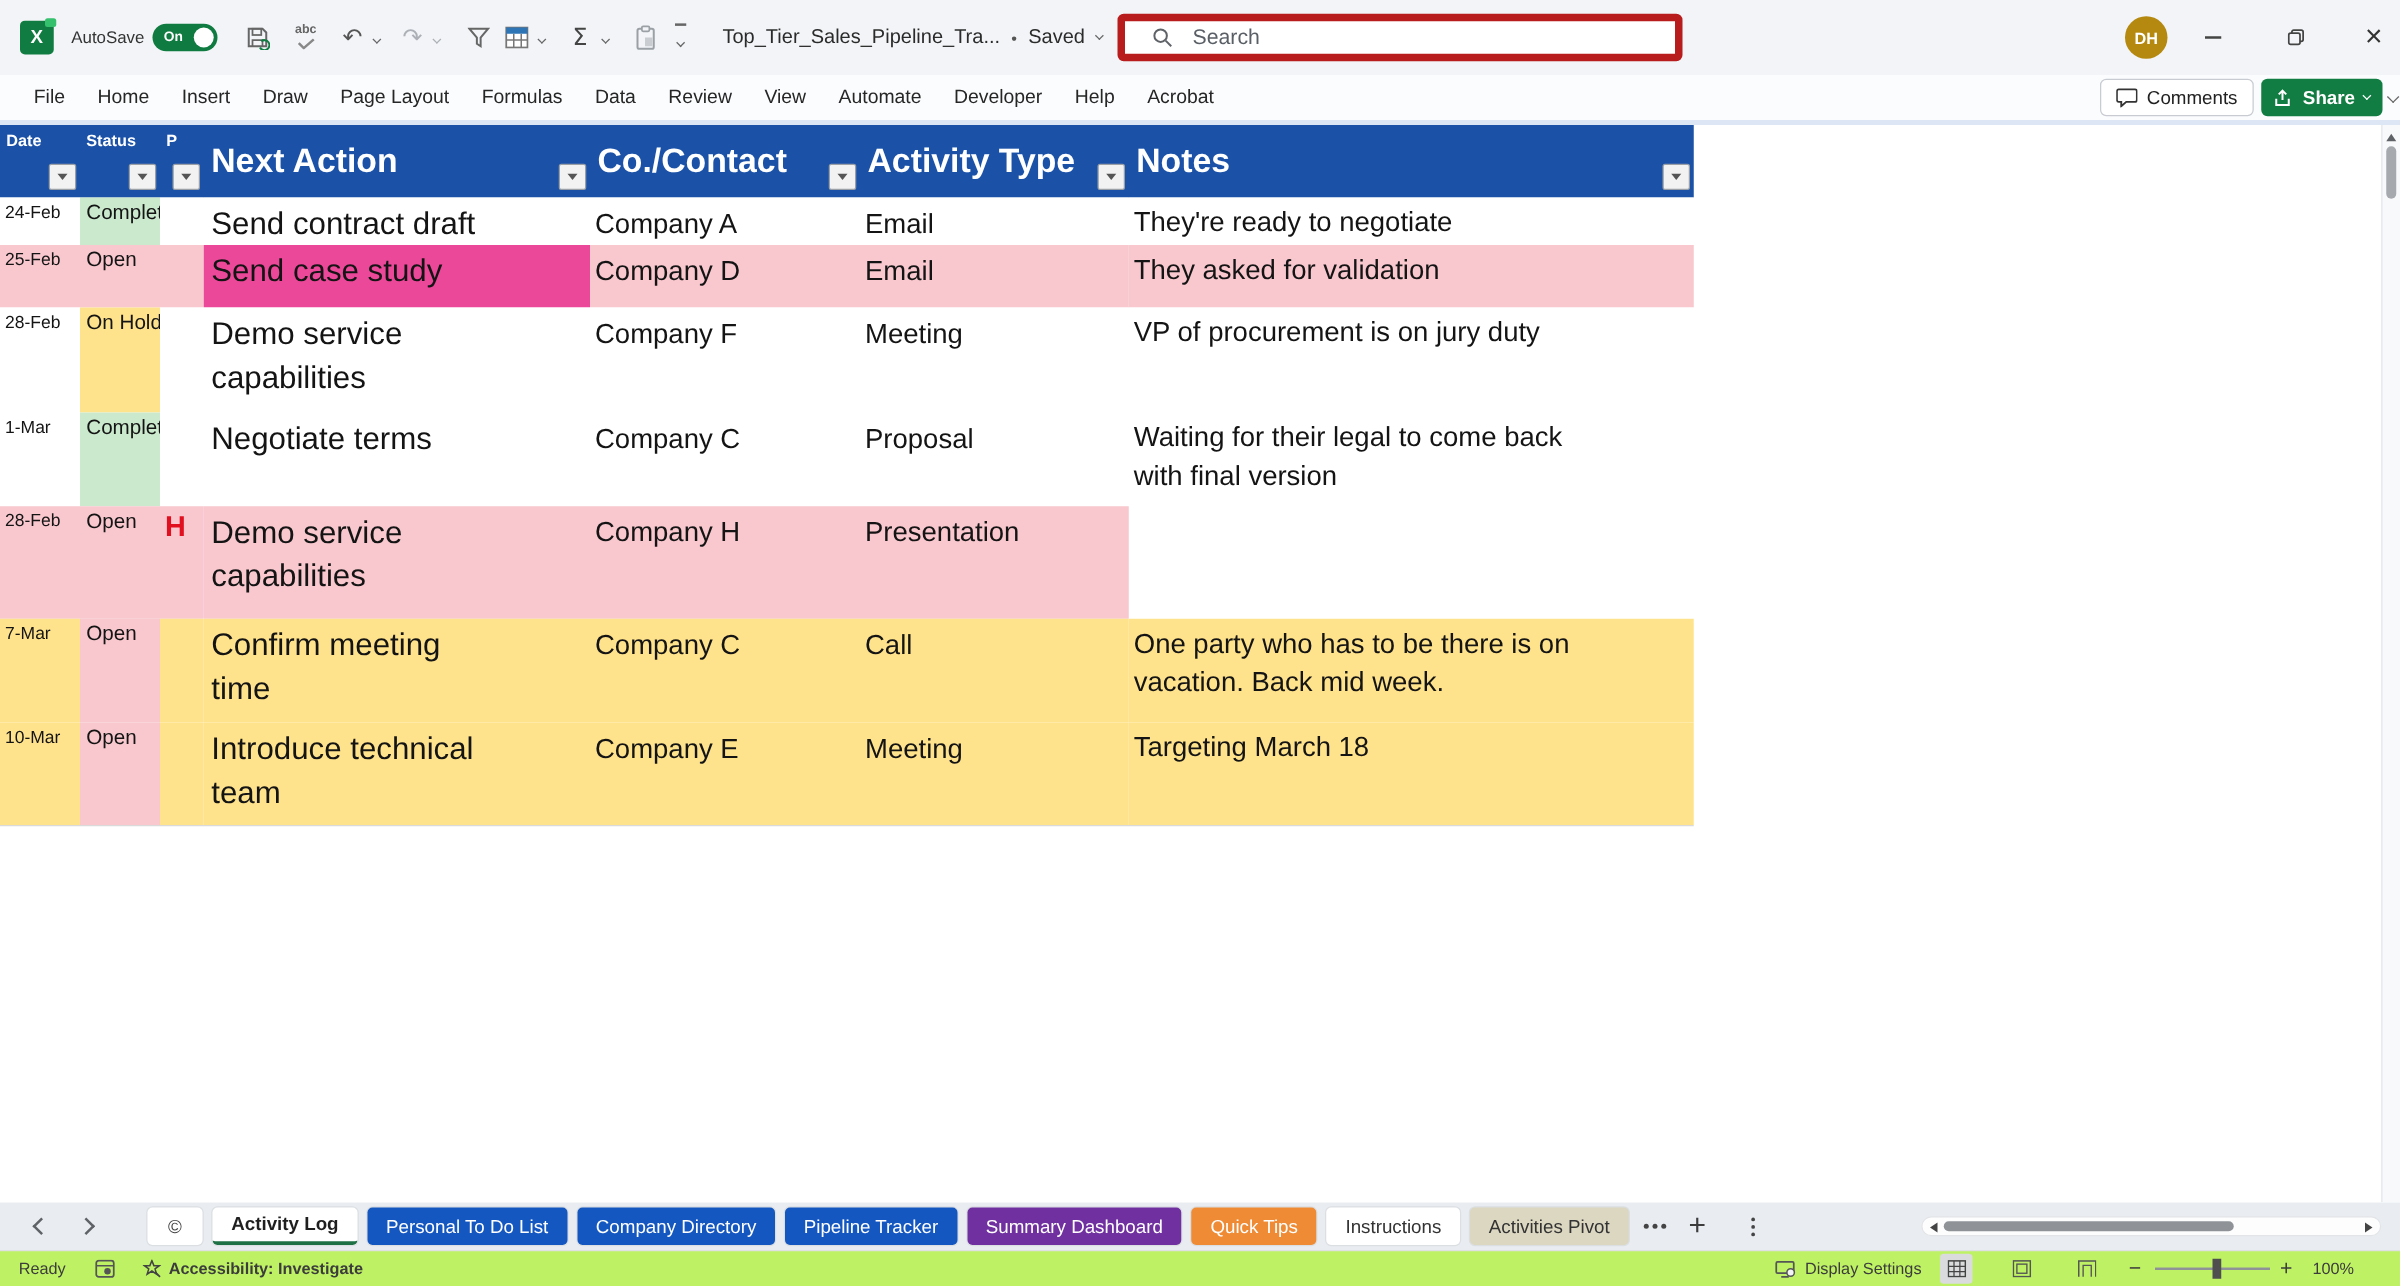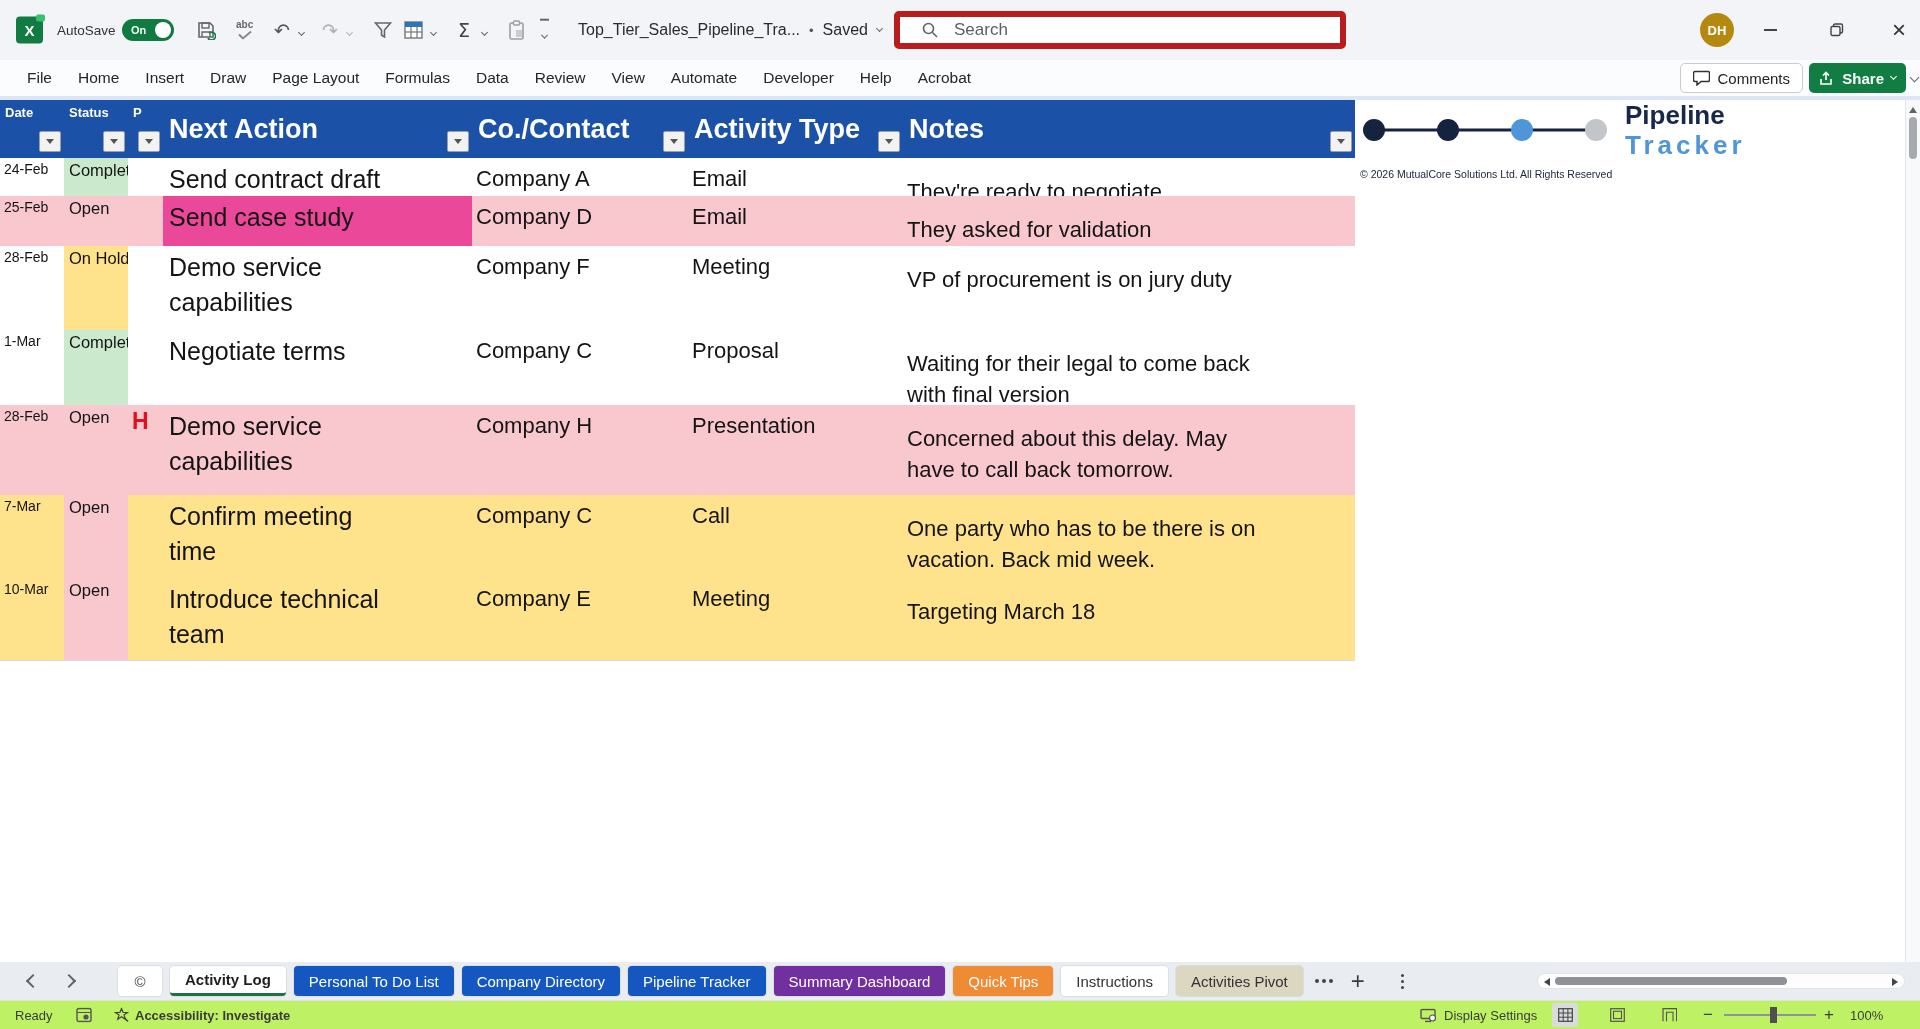--- a/index.html
+++ b/index.html
@@ -59,21 +59,21 @@
   .f-arrow { width:0; height:0; border-left:4px solid transparent; border-right:4px solid transparent; border-top:5px solid #555; }
 
   .c0{width:64px;} .c1{width:64px;} .c2{width:35px;} .c3{width:309px;} .c4{width:216px;} .c5{width:215px;} .c6{width:452px;}
   .trow { display:flex; }
   .trow .cell { padding-top:3px; color:#141414; }
   .cell.c0 { font-size:14px; padding-left:4px; white-space:nowrap; }
   .cell.c1 { font-size:16.5px; padding-left:5px; white-space:nowrap; overflow:visible; }
   .cell.c2 { font-size:23px; font-weight:bold; color:var(--priority-red,#E0101E); padding-left:4px; }
   .cell.c3 { font-size:25px; line-height:35px; padding-left:6px; padding-top:4px; }
   .cell.c4, .cell.c5 { font-size:22px; line-height:30px; padding-left:4px; padding-top:6px; }
-  .cell.c6 { font-size:22px; line-height:31px; padding-left:4px; padding-top:18px; }
+  .cell.c6 { font-size:22px; line-height:31px; padding-left:4px; padding-top:4px; }
   .r0{height:38px;} .r1{height:50px;} .r2{height:84px;} .r3{height:75px;} .r4{height:90px;} .r5{height:83px;} .r6{height:82px;}
 
   
   .logo { position:absolute; left:1360px; top:0; width:556px; height:90px; }
   .logo-title1 { position:absolute; left:265px; top:0; font-size:26px; font-weight:bold; color:var(--logo-navy,#17284A); }
   .logo-title2 { position:absolute; left:265px; top:30px; font-size:26px; font-weight:bold; letter-spacing:4px; color:var(--logo-blue,#4E95D9); }
   .logo-copy { position:absolute; left:0; top:68px; font-size:10.5px; color:#20293B; }
 
   
   .vscroll { position:absolute; right:0; top:0; width:15px; height:862px; background:#F8F9FA; border-left:1px solid #E4E6E9; }
@@ -388,24 +388,20 @@
           <div class="cell c3" style="background: rgb(248, 200, 206);">
             <div>Demo service</div>
             <div>capabilities</div>
           </div>
           <div class="cell c4" style="background: rgb(248, 200, 206);">
             <div>Company H</div>
           </div>
           <div class="cell c5" style="background: rgb(248, 200, 206);">
             <div>Presentation</div>
           </div>
-          <div class="cell c6" style="background: rgb(248, 200, 206);">
-            <div>Concerned about this delay. May</div>
-            <div>have to call back tomorrow.</div>
-          </div>
         </div>
         <div class="trow r5">
           <div class="cell c0" style="background: rgb(255, 227, 140);">
             <div>7-Mar</div>
           </div>
           <div class="cell c1" style="background: rgb(248, 200, 206);">
             <div>Open</div>
           </div>
           <div class="cell c2" style="background: rgb(255, 227, 140);">
             <div></div>
@@ -445,32 +441,20 @@
           <div class="cell c5" style="background: rgb(255, 227, 140);">
             <div>Meeting</div>
           </div>
           <div class="cell c6" style="background: rgb(255, 227, 140);">
             <div>Targeting March 18</div>
           </div>
         </div>
       </div>
   </div>
 
-  <div class="logo">
-    <svg width="250" height="60" viewBox="0 0 250 60">
-      <line x1="14" y1="30" x2="236" y2="30" stroke="#16233E" stroke-width="3"></line>
-      <circle cx="14" cy="30" r="11" fill="#16233E"></circle>
-      <circle cx="88" cy="30" r="11" fill="#16233E"></circle>
-      <circle cx="162" cy="30" r="11" fill="#4E95D9"></circle>
-      <circle cx="236" cy="30" r="11" fill="#C2C5C9"></circle>
-    </svg>
-    <div class="logo-title1">Pipeline</div>
-    <div class="logo-title2">Tracker</div>
-    <div class="logo-copy">© 2026 MutualCore Solutions Ltd. All Rights Reserved</div>
-  </div>
 
   <div class="vscroll">
     <span class="v-up"></span>
     <span class="v-thumb"></span>
   </div>
 </div>
 
 <div class="sheettabs">
   <span class="nav-ch nav-prev"></span>
   <span class="nav-ch nav-next"></span>

